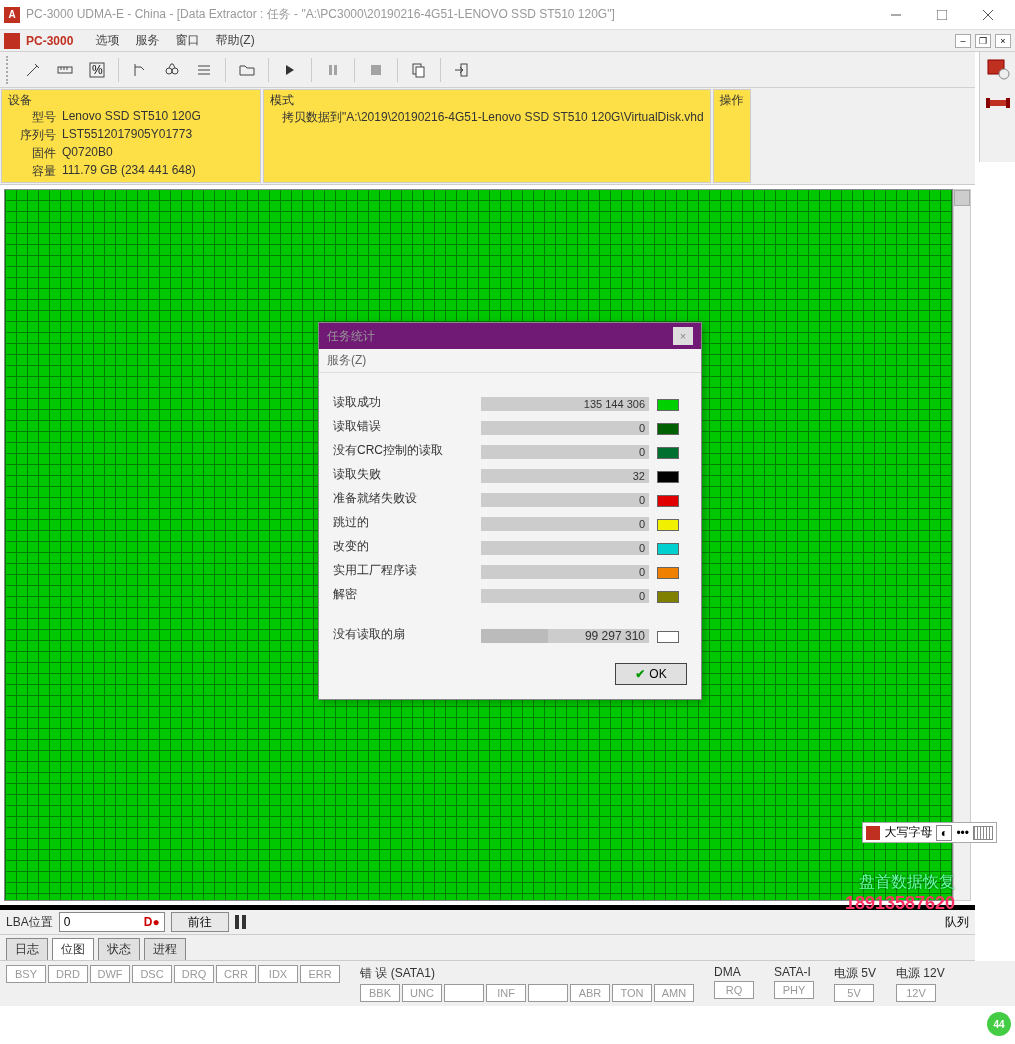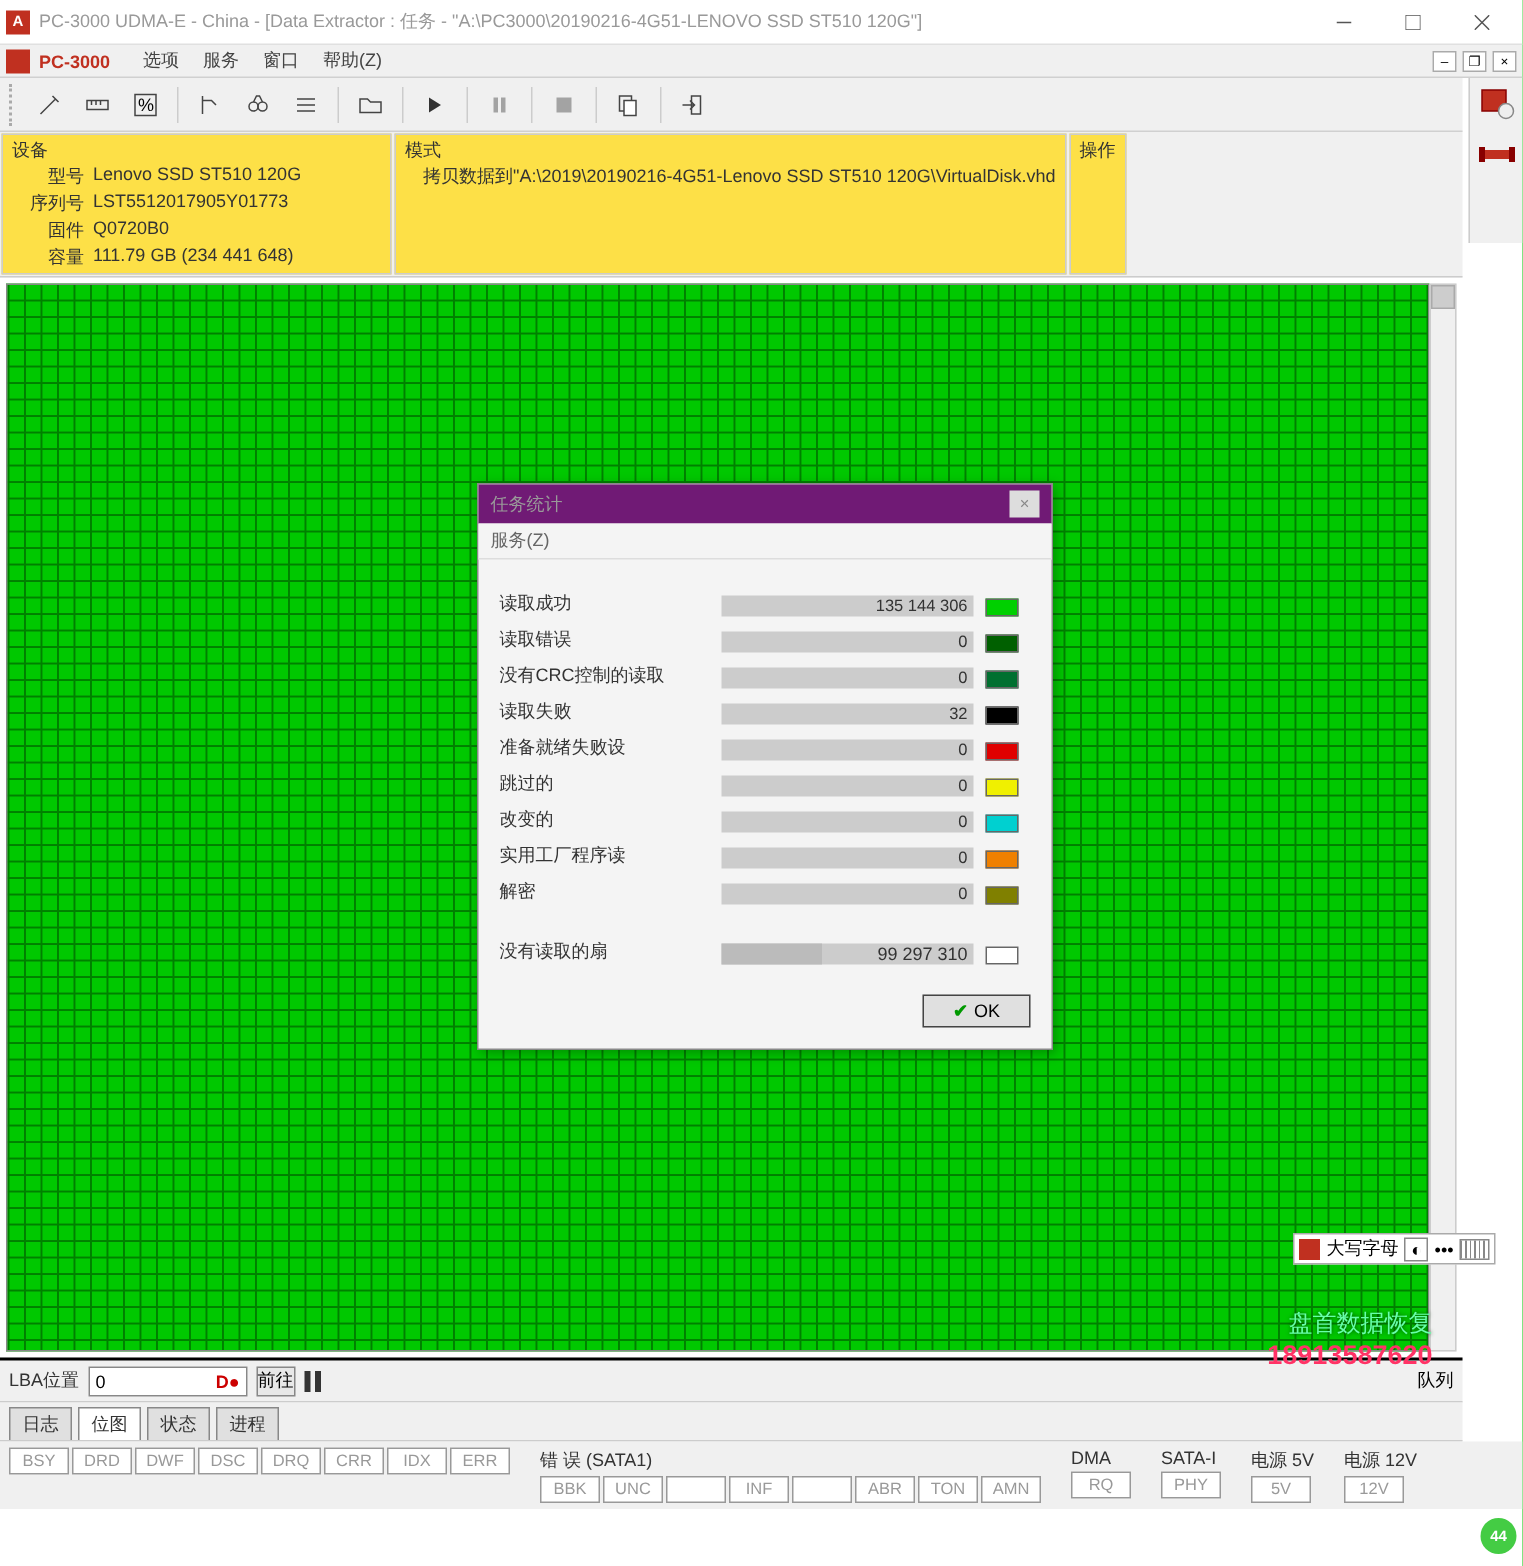--- a/index.html
+++ b/index.html
@@ -41,25 +41,25 @@
 
 .map-area { position: relative; height: 720px; display:flex; }
 .sector-map { flex:1; background: #00c800; background-image:
   repeating-linear-gradient(0deg, #008000 0 1px, transparent 1px 11px),
   repeating-linear-gradient(90deg, #008000 0 1px, transparent 1px 11px);
   background-size: 11px 11px; margin:4px 0 4px 4px; border:1px solid #888;}
 .map-scroll { width:18px; background:#f0f0f0; border:1px solid #ccc; margin:4px 4px 4px 0; position:relative;}
 .map-scroll .thumb { position:absolute; top:0; left:0; right:0; height:16px; background:#cdcdcd; border:1px solid #aaa;}
 
 
-.lba-row { height: 30px; background: #f0f0f0; display: flex; align-items: center; padding: 0 6px; gap: 6px; border-top:2px solid #000000; border-bottom:1px solid #ccc;}
+.lba-row { height: 30px; background: #f0f0f0; display: flex; align-items: center; padding: 0 6px; gap: 6px; border-top:5px solid #000000; border-bottom:1px solid #ccc;}
 .lba-row .lbl { color: #333; }
 .lba-input { width: 106px; height: 20px; border: 1px solid #888; padding: 0 4px; background:#fff; display:flex; align-items:center; justify-content:space-between;}
 .lba-input .marker{color:#c00;font-weight:bold;}
-.btn-go { height: 20px; padding: 0 0; border: 1px solid #888; background: #e8e8e8; }
+.btn-go { height: 20px; padding: 0 16px; border: 1px solid #888; background: #e8e8e8; }
 .pause-ico { width:16px; display:flex; gap:3px;}
 .pause-ico span{width:4px;height:14px;background:#333;}
 
 
 .tabs-row { height: 26px; background: #f0f0f0; display: flex; align-items: flex-end; padding: 0 6px; gap: 4px; border-bottom:1px solid #ccc;}
 .tab { padding: 2px 8px; border: 1px solid #888; border-bottom: none; background: #e0e0e0; color:#333;}
 .tab.active { background: #fff; }
 
 
 .status-panel { background: #f0f0f0; padding: 4px 6px; display: flex; gap: 20px; }

